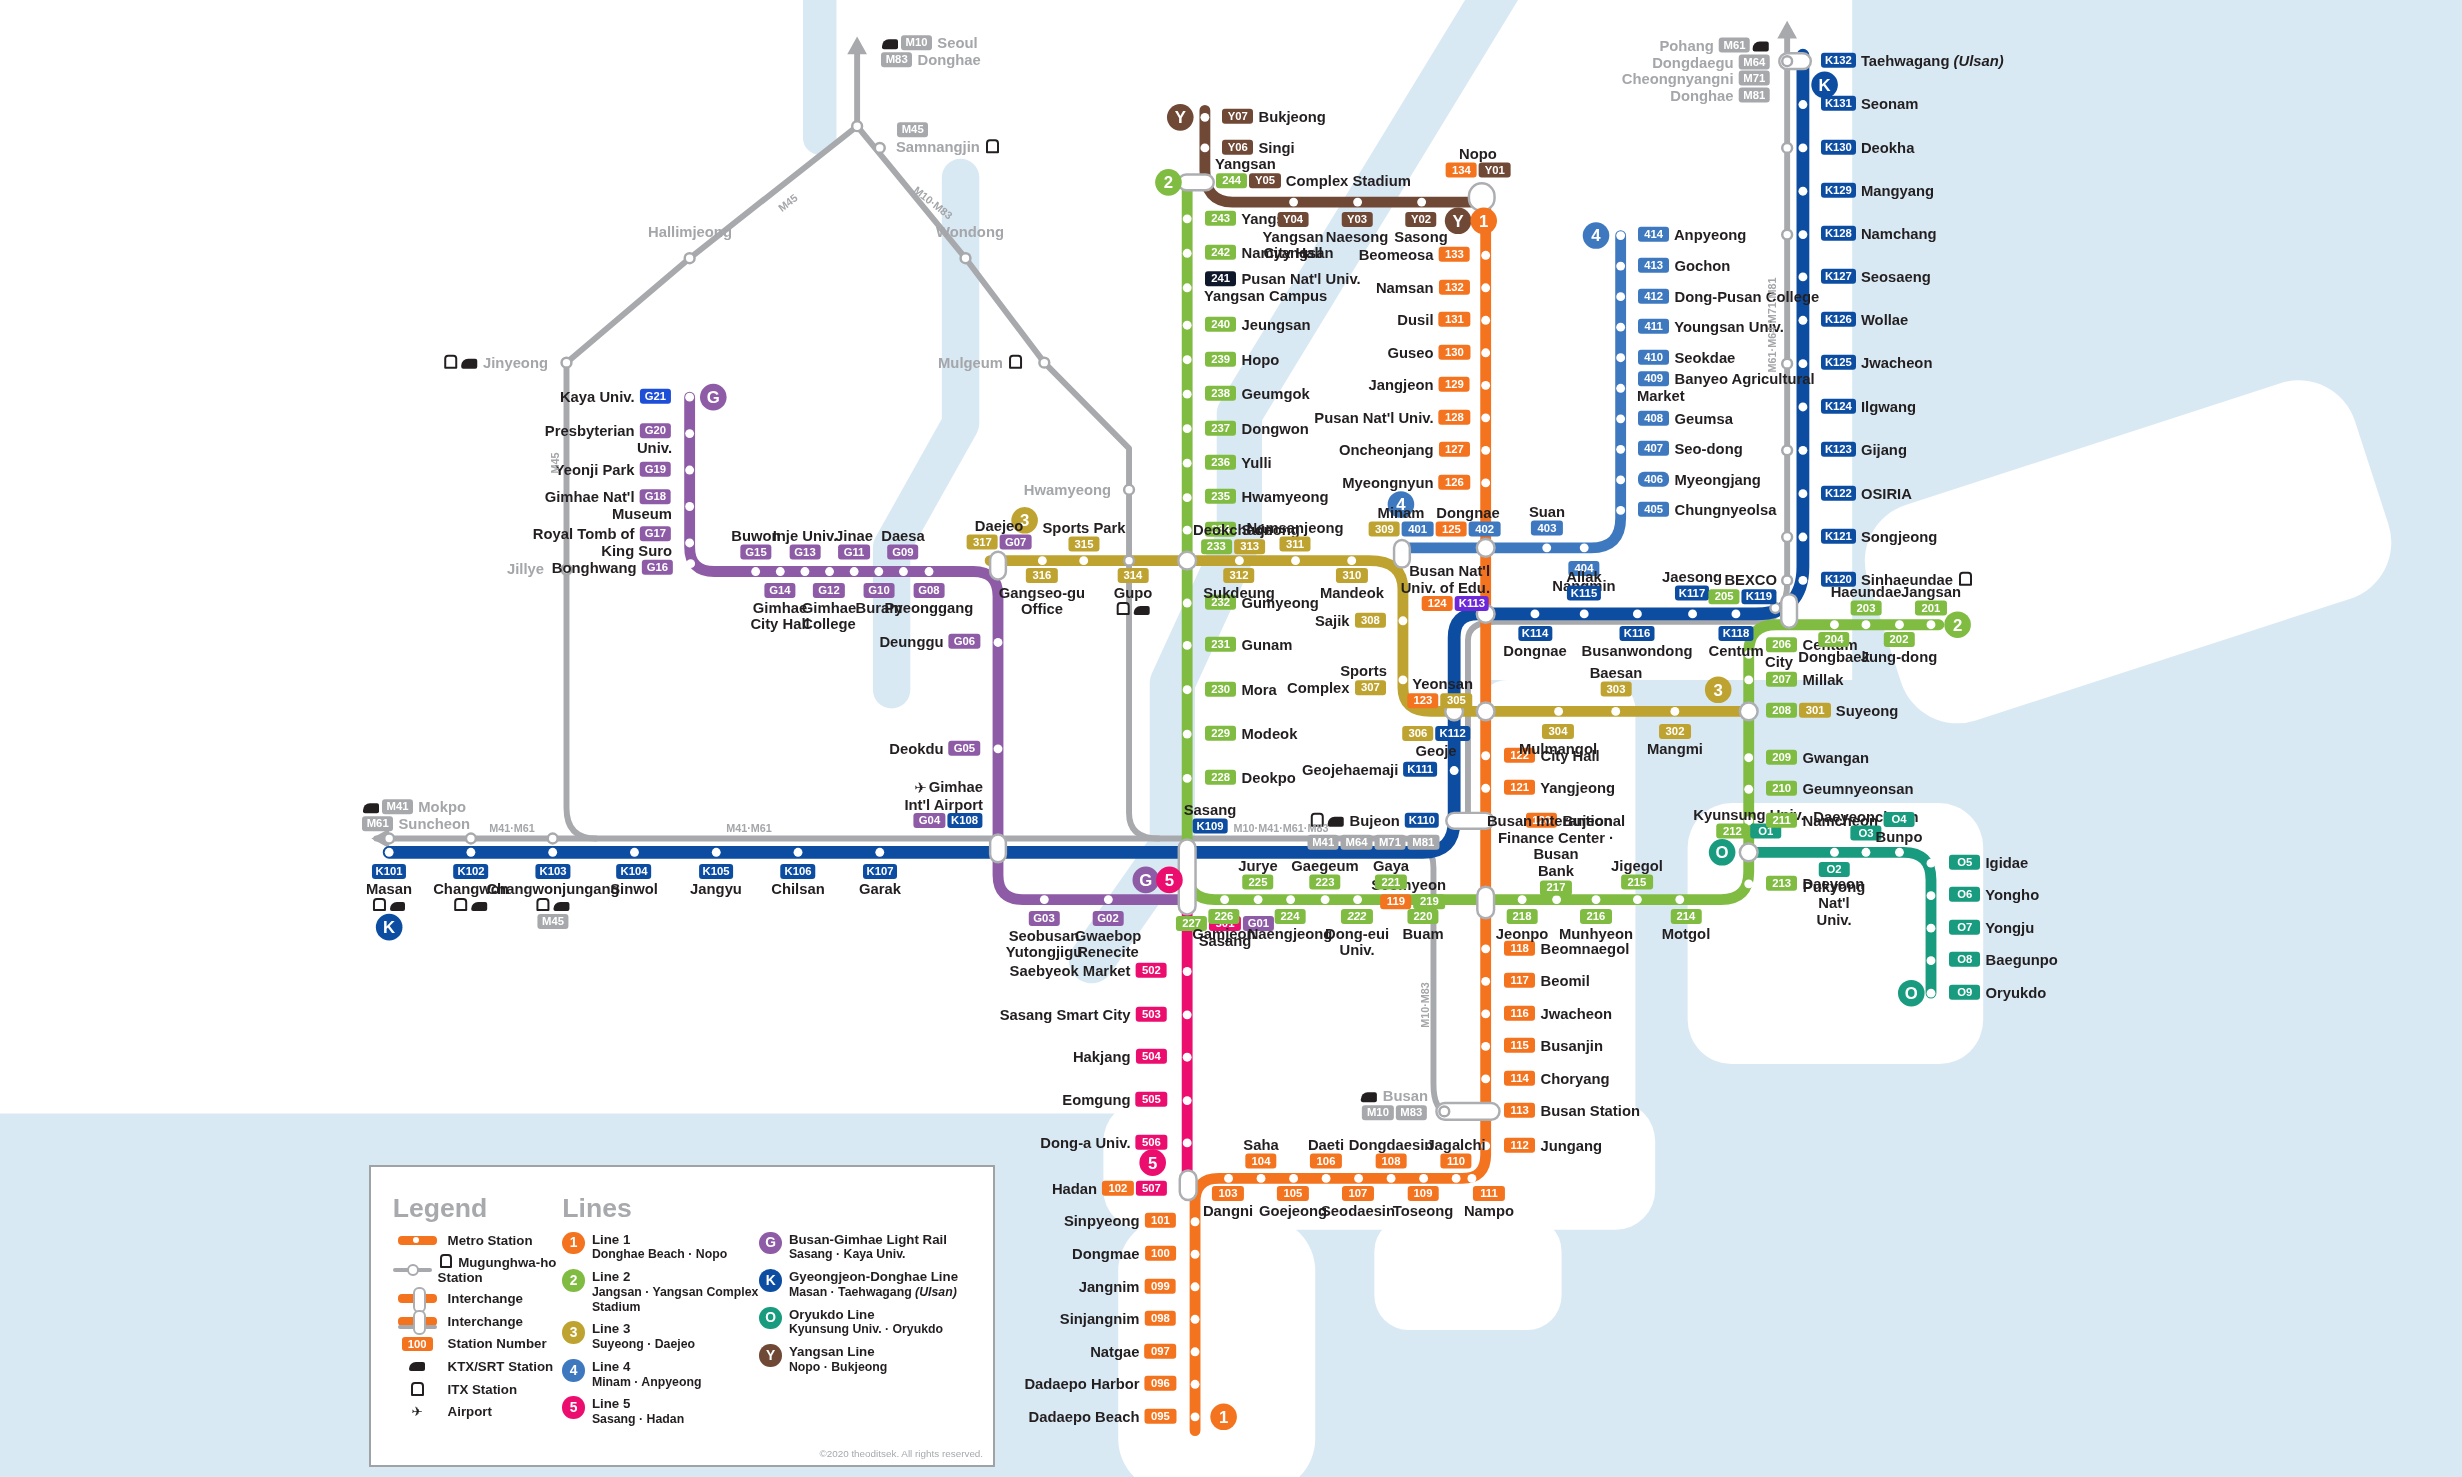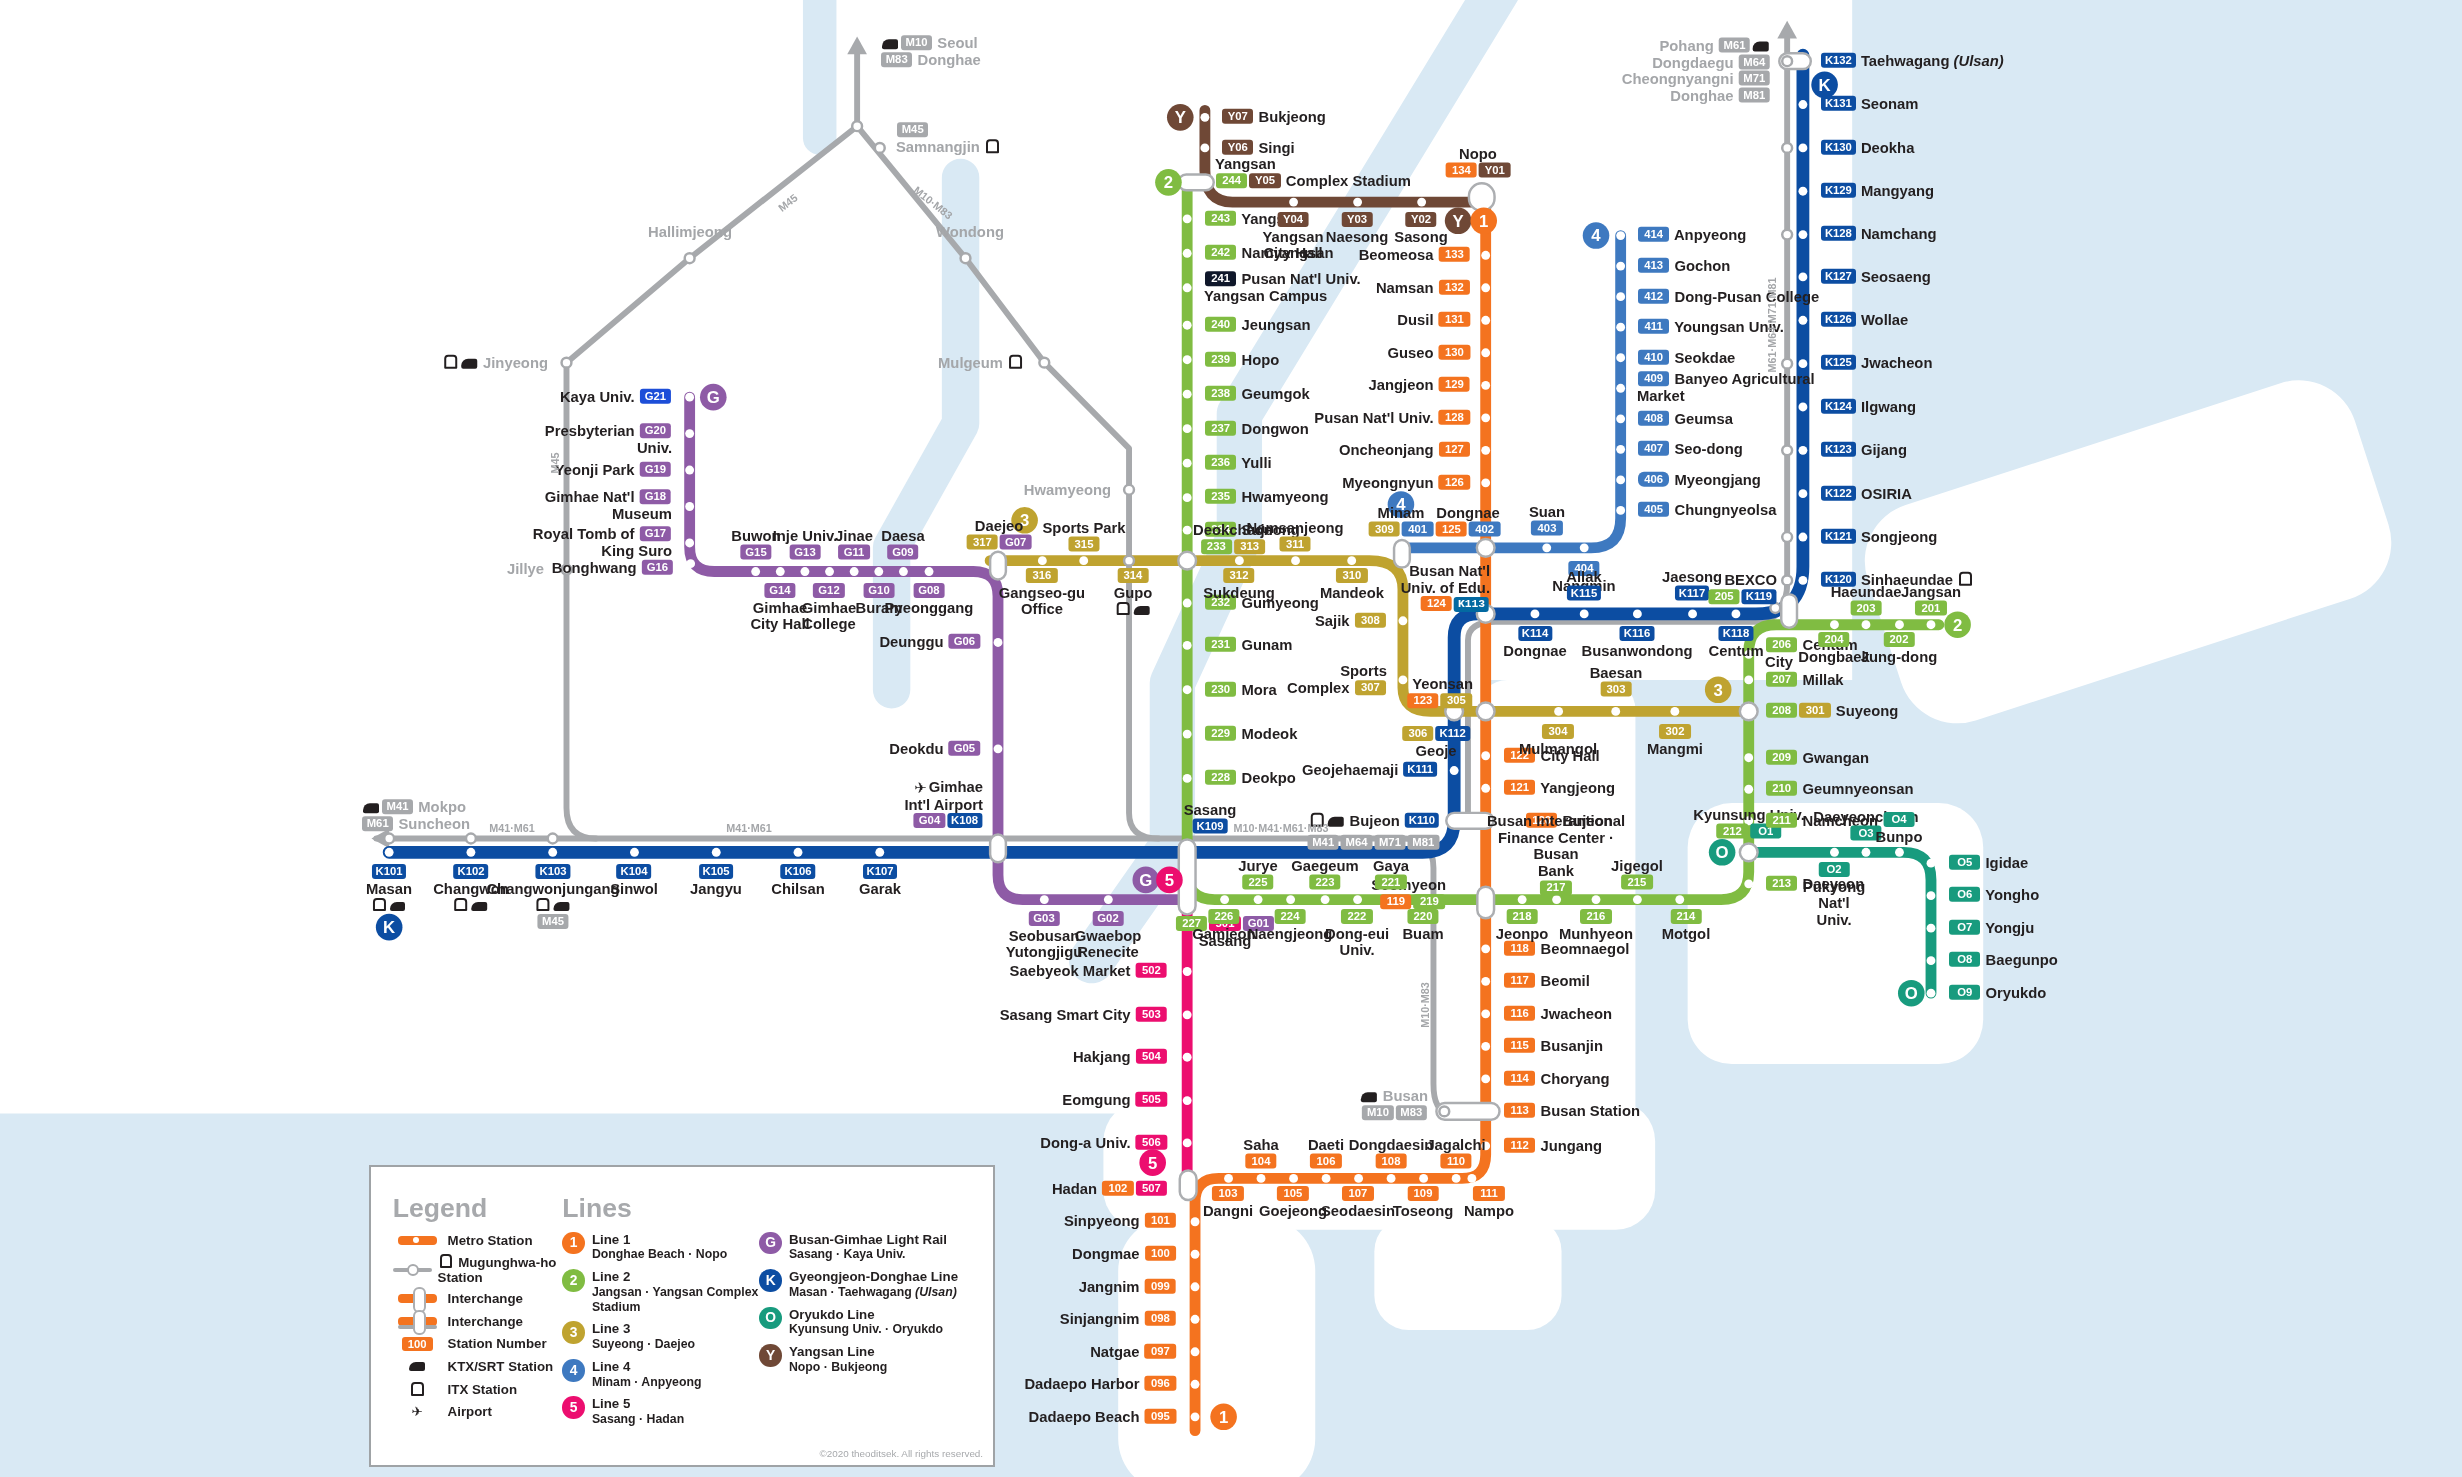--- a/index.html
+++ b/index.html
@@ -410,21 +410,21 @@
       <div class="lbl" style="left: 1503px; top: 756px; text-align: left; transform: translate(0%, -50%);">
         <div class="row"><span class="chip" style="background: rgb(244, 115, 31);">122</span><span> City Hall</span></div>
       </div>
       <div class="lbl" style="left: 1473px; top: 693px; text-align: right; transform: translate(-100%, -50%);">
         <div class="row"><span>Yeonsan</span></div>
         <div class="row"><span class="chip" style="background: rgb(244, 115, 31);">123</span><span class="chip" style="background: rgb(191, 163, 48);">305</span></div>
       </div>
       <div class="lbl" style="left: 1490px; top: 588px; text-align: right; transform: translate(-100%, -50%);">
         <div class="row"><span>Busan Nat'l</span></div>
         <div class="row"><span>Univ. of Edu. </span></div>
-        <div class="row"><span class="chip" style="background: rgb(244, 115, 31);">124</span><span class="chip" style="background: #0369a1; font-family: Liberation Mono, monospace;">K113</span></div>
+        <div class="row"><span class="chip" style="background: rgb(244, 115, 31);">124</span><span class="chip" style="background: #6d28d9;">K113</span></div>
       </div>
       <div class="lbl" style="left: 1468px; top: 538px; text-align: center; transform: translate(-50%, -100%);">
         <div class="row"><span>Dongnae</span></div>
         <div class="row"><span class="chip" style="background: rgb(244, 115, 31);">125</span><span class="chip" style="background: rgb(62, 121, 192);">402</span></div>
       </div>
       <div class="lbl" style="left: 1471px; top: 483px; text-align: right; transform: translate(-100%, -50%);">
         <div class="row"><span>Myeongnyun </span><span class="chip" style="background: rgb(244, 115, 31);">126</span></div>
       </div>
       <div class="lbl" style="left: 1471px; top: 450px; text-align: right; transform: translate(-100%, -50%);">
         <div class="row"><span>Oncheonjang </span><span class="chip" style="background: rgb(244, 115, 31);">127</span></div>
@@ -523,21 +523,21 @@
       </div>
       <div class="lbl" style="left: 1290px; top: 909px; text-align: center; transform: translate(-50%, 0%);">
         <div class="row"><span class="chip" style="background: rgb(128, 188, 66);">224</span></div>
         <div class="row"><span>Naengjeong</span></div>
       </div>
       <div class="lbl" style="left: 1325px; top: 891px; text-align: center; transform: translate(-50%, -100%);">
         <div class="row"><span>Gaegeum</span></div>
         <div class="row"><span class="chip" style="background: rgb(128, 188, 66);">223</span></div>
       </div>
       <div class="lbl" style="left: 1357px; top: 909px; text-align: center; transform: translate(-50%, 0%);">
-        <div class="row"><span class="chip" style="background: rgb(128, 188, 66);">222</span></div>
+        <div class="row"><span class="chip" style="background: rgb(128, 188, 66); font-style: italic;">222</span></div>
         <div class="row"><span>Dong-eui</span></div>
         <div class="row"><span>Univ.</span></div>
       </div>
       <div class="lbl" style="left: 1391px; top: 891px; text-align: center; transform: translate(-50%, -100%);">
         <div class="row"><span>Gaya</span></div>
         <div class="row"><span class="chip" style="background: rgb(128, 188, 66);">221</span></div>
       </div>
       <div class="lbl" style="left: 1423px; top: 909px; text-align: center; transform: translate(-50%, 0%);">
         <div class="row"><span class="chip" style="background: rgb(128, 188, 66);">220</span></div>
         <div class="row"><span>Buam</span></div>

